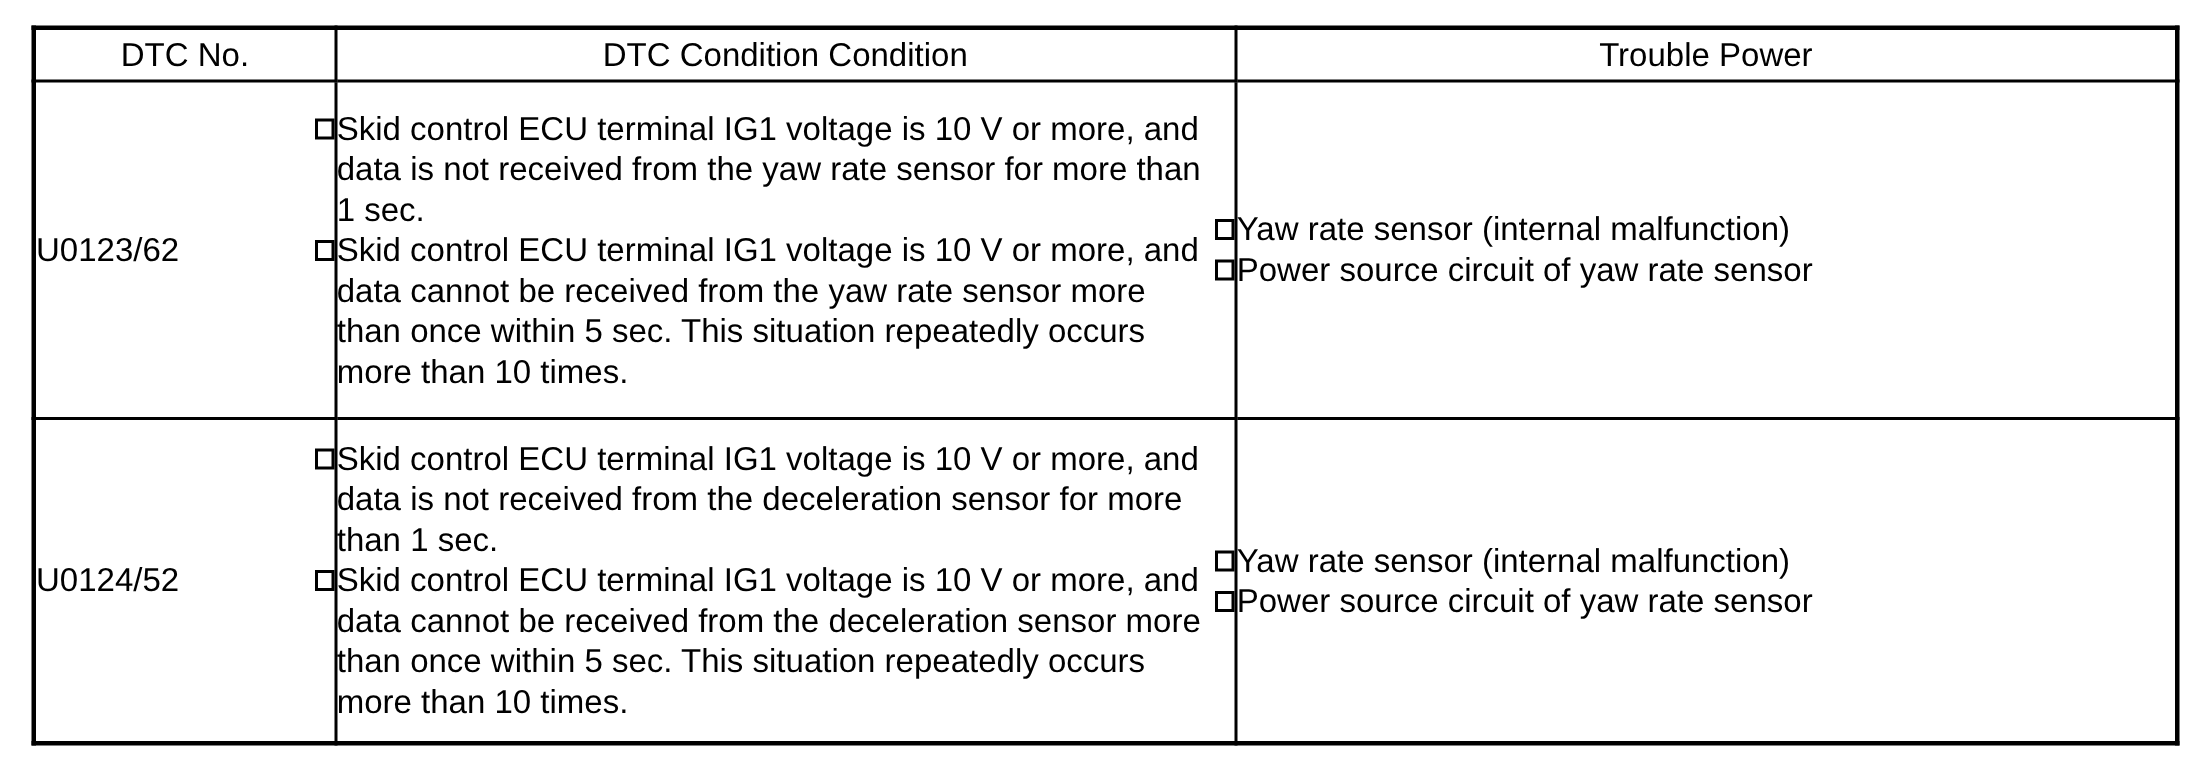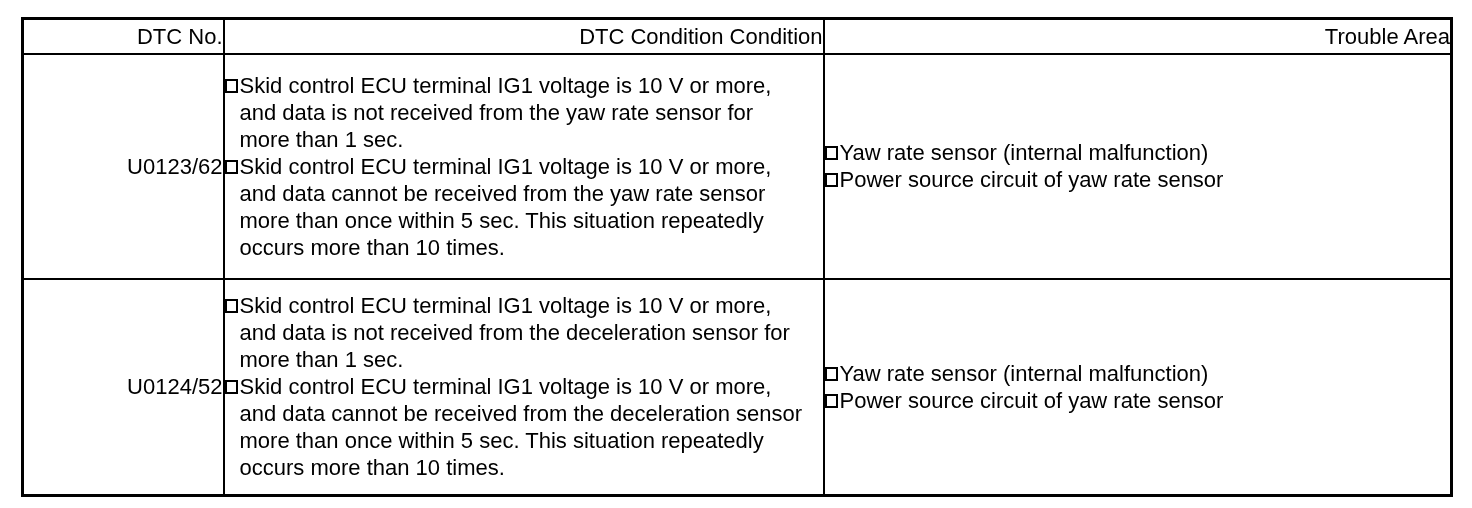--- a/index.html
+++ b/index.html
@@ -35,37 +35,36 @@
   tr.header-row {
     height: 35px;
   }
   tr.body-row-1 {
     height: 225px;
   }
   tr.body-row-2 {
     height: 217px;
   }
   th.col-header {
-    text-align: right;
+    text-align: center;
     font-size: 22px;
   }
   td.dtc-cell {
-    text-align: right;
+    text-align: left;
   }
   td.cond-cell {
     padding-left: 4px;
   }
   td.trouble-cell {
     padding-left: 8px;
   }
   .cond-wrap {
     width: 580px;
   }
   .bullet-item {
-    padding-left: 15px;
     text-indent: -15px;
   }
   .sq {
     display: inline-block;
     width: 9px;
     height: 10px;
     border: 2px solid #000000;
     margin-right: 2px;
     vertical-align: baseline;
   }
@@ -76,21 +75,21 @@
 <table class="dtc-table">
   <colgroup>
     <col style="width:201px">
     <col style="width:600px">
     <col style="width:628px">
   </colgroup>
   <thead>
     <tr class="header-row">
       <th class="col-header">DTC No.</th>
       <th class="col-header">DTC Condition Condition</th>
-      <th class="col-header">Trouble Area</th>
+      <th class="col-header">Trouble Power</th>
     </tr>
   </thead>
   <tbody>
     <tr class="body-row-1">
       <td class="dtc-cell">U0123/62</td>
       <td class="cond-cell">
         <div class="cond-wrap">
           <div class="bullet-item"><span class="sq"></span><span>Skid control ECU terminal IG1 voltage is 10 V or more, and data is not received from the yaw rate sensor for more than 1 sec.</span></div>
           <div class="bullet-item"><span class="sq"></span><span>Skid control ECU terminal IG1 voltage is 10 V or more, and data cannot be received from the yaw rate sensor more than once within 5 sec. This situation repeatedly occurs more than 10 times.</span></div>
         </div>

